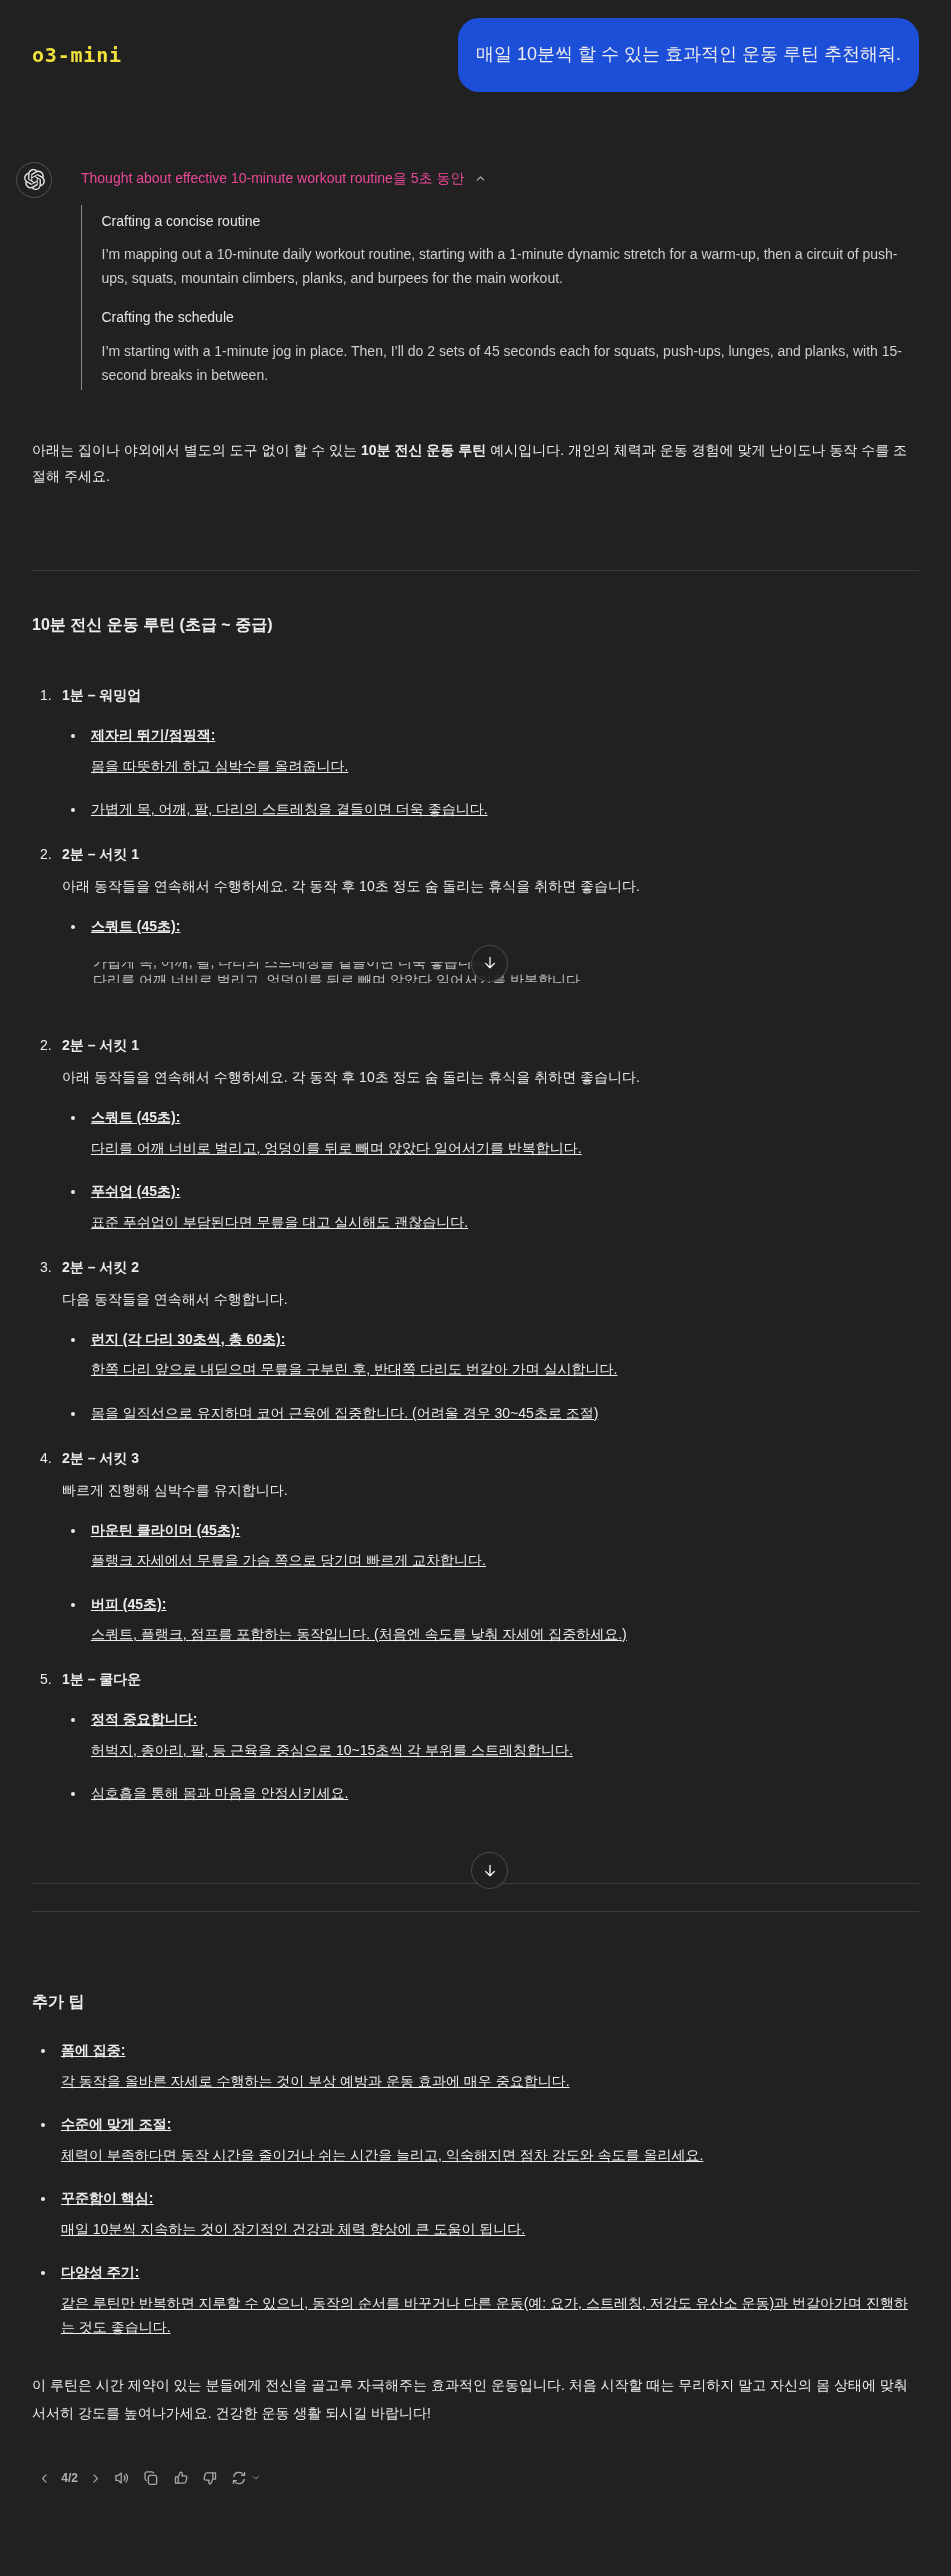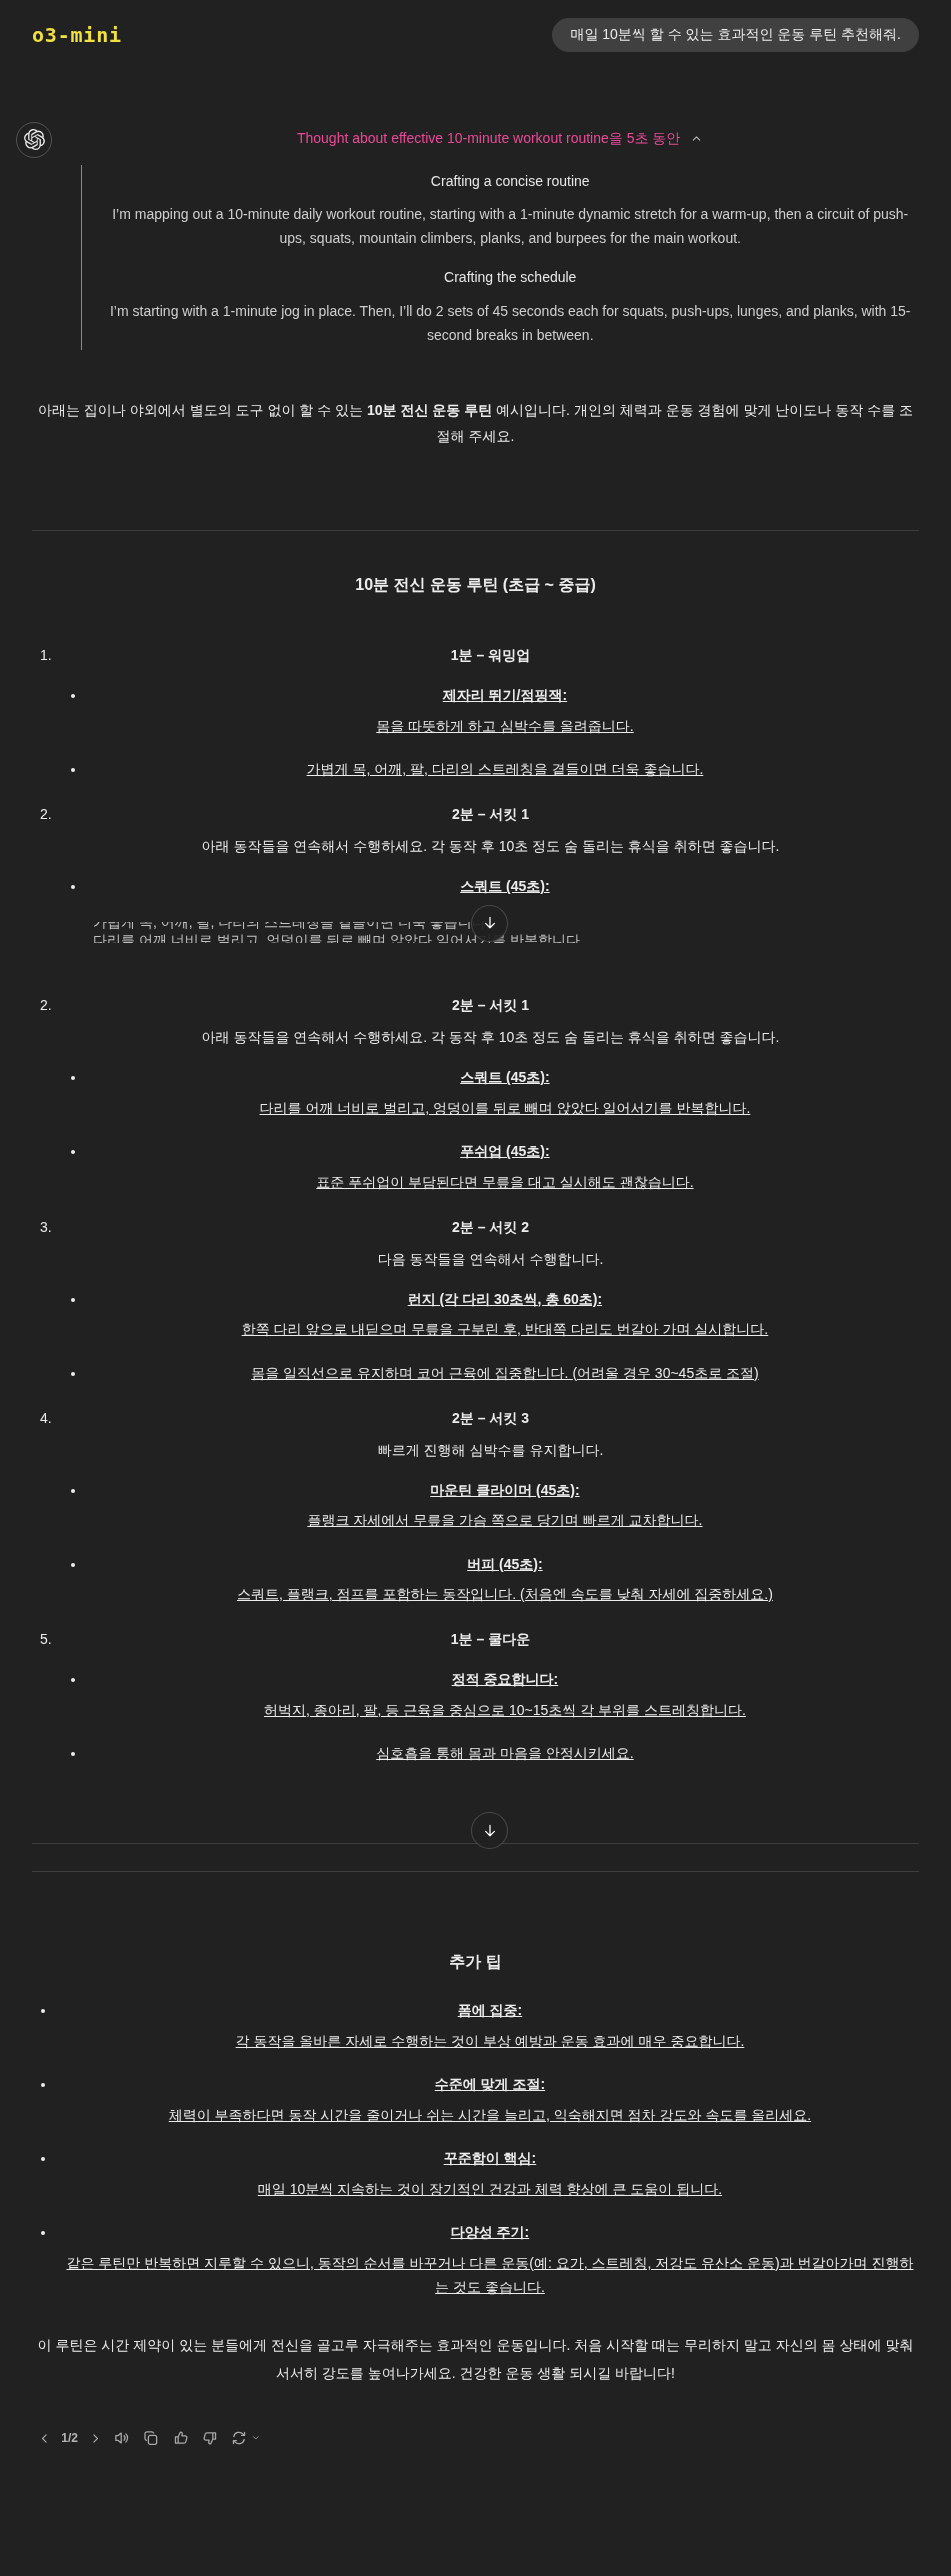--- a/index.html
+++ b/index.html
@@ -1,23 +1,23 @@
 <!DOCTYPE html>
 <html style="font-size:13px"><head>
 <meta charset="utf-8">
 <style>
   * { box-sizing: border-box; margin: 0; padding: 0; }
   html,body { background:#212121; }
   body { font-family:"Liberation Sans","DejaVu Sans",sans-serif; color:#ececec; }
-  .page { position:relative; width:951px; height:2576px; overflow:hidden; background:#212121;text-align:center; }
+  .page { position:relative; width:951px; height:2576px; overflow:hidden; background:#212121; }
 
   
   .top { display:flex; justify-content:space-between; align-items:center; padding:18px 32px 0 32px; }
   .model { font-family:"DejaVu Sans Mono",monospace; font-weight:700; font-size:20px; letter-spacing:0.8px; color:#f2e13c; cursor:pointer; }
-  .bubble { background:#404040; color:#ececec; font-size:14px; line-height:19.5px; padding:7px 18px; border-radius:21px; max-width:584px; }
+  .bubble { background:#1d4ed8; color:#ececec; font-size:18px; line-height:19.5px; padding:27px 18px; border-radius:21px; max-width:584px; }
 
   
   .thought-row { position:relative; margin-top:70px; padding:0 32px 0 81px; }
   .avatar { position:absolute; left:16px; top:0; width:36px; height:36px; border:0.8px solid rgba(255,255,255,.22); border-radius:50%; display:flex; align-items:center; justify-content:center; }
   .thought-header { display:inline-flex; align-items:center; gap:9.7px; color:#ec4899; font-size:14px; line-height:23px; padding-top:5.7px; cursor:pointer; }
   .thought-header svg { stroke:#b4b4b4; }
   .quote { margin-top:14.6px; border-left:1.6px solid #8a8a8a; padding:3.2px 0 3.2px 19.5px; color:#cfcfcf; font-size:14px; }
   .quote .qt { font-weight:400; color:#e7e7e7; margin-top:16px; line-height:23px; }
   .quote .qt:first-child { margin-top:1.6px; }
   .quote .qb { margin-top:9.7px; line-height:24px; }
@@ -231,21 +231,21 @@
     </ul>
 
     <p class="closing">이 루틴은 시간 제약이 있는 분들에게 전신을 골고루 자극해주는 효과적인 운동입니다. 처음 시작할 때는 무리하지 말고 자신의 몸 상태에 맞춰 서서히 강도를 높여나가세요. 건강한 운동 생활 되시길 바랍니다!</p>
 
     <div class="toolbar">
       <button class="tbtn">
         <svg width="13" height="13" viewBox="0 0 20 20">
             <path d="m12.5 4.5-5.5 5.5 5.5 5.5"></path>
           </svg>
       </button>
-      <span class="pageind">1/2</span>
+      <span class="pageind">4/2</span>
       <button class="tbtn">
         <svg width="13" height="13" viewBox="0 0 20 20">
             <path d="m7.5 4.5 5.5 5.5-5.5 5.5"></path>
           </svg>
       </button>
       <button class="tbtn">
         <svg width="18" height="18" viewBox="0 0 24 24">
             <path d="M11 5.5 6.8 8.8H3.8v6.4h3L11 18.5zM14.8 9a4.6 4.6 0 0 1 0 6M17.2 6.5a8 8 0 0 1 0 11"></path>
           </svg>
       </button>

